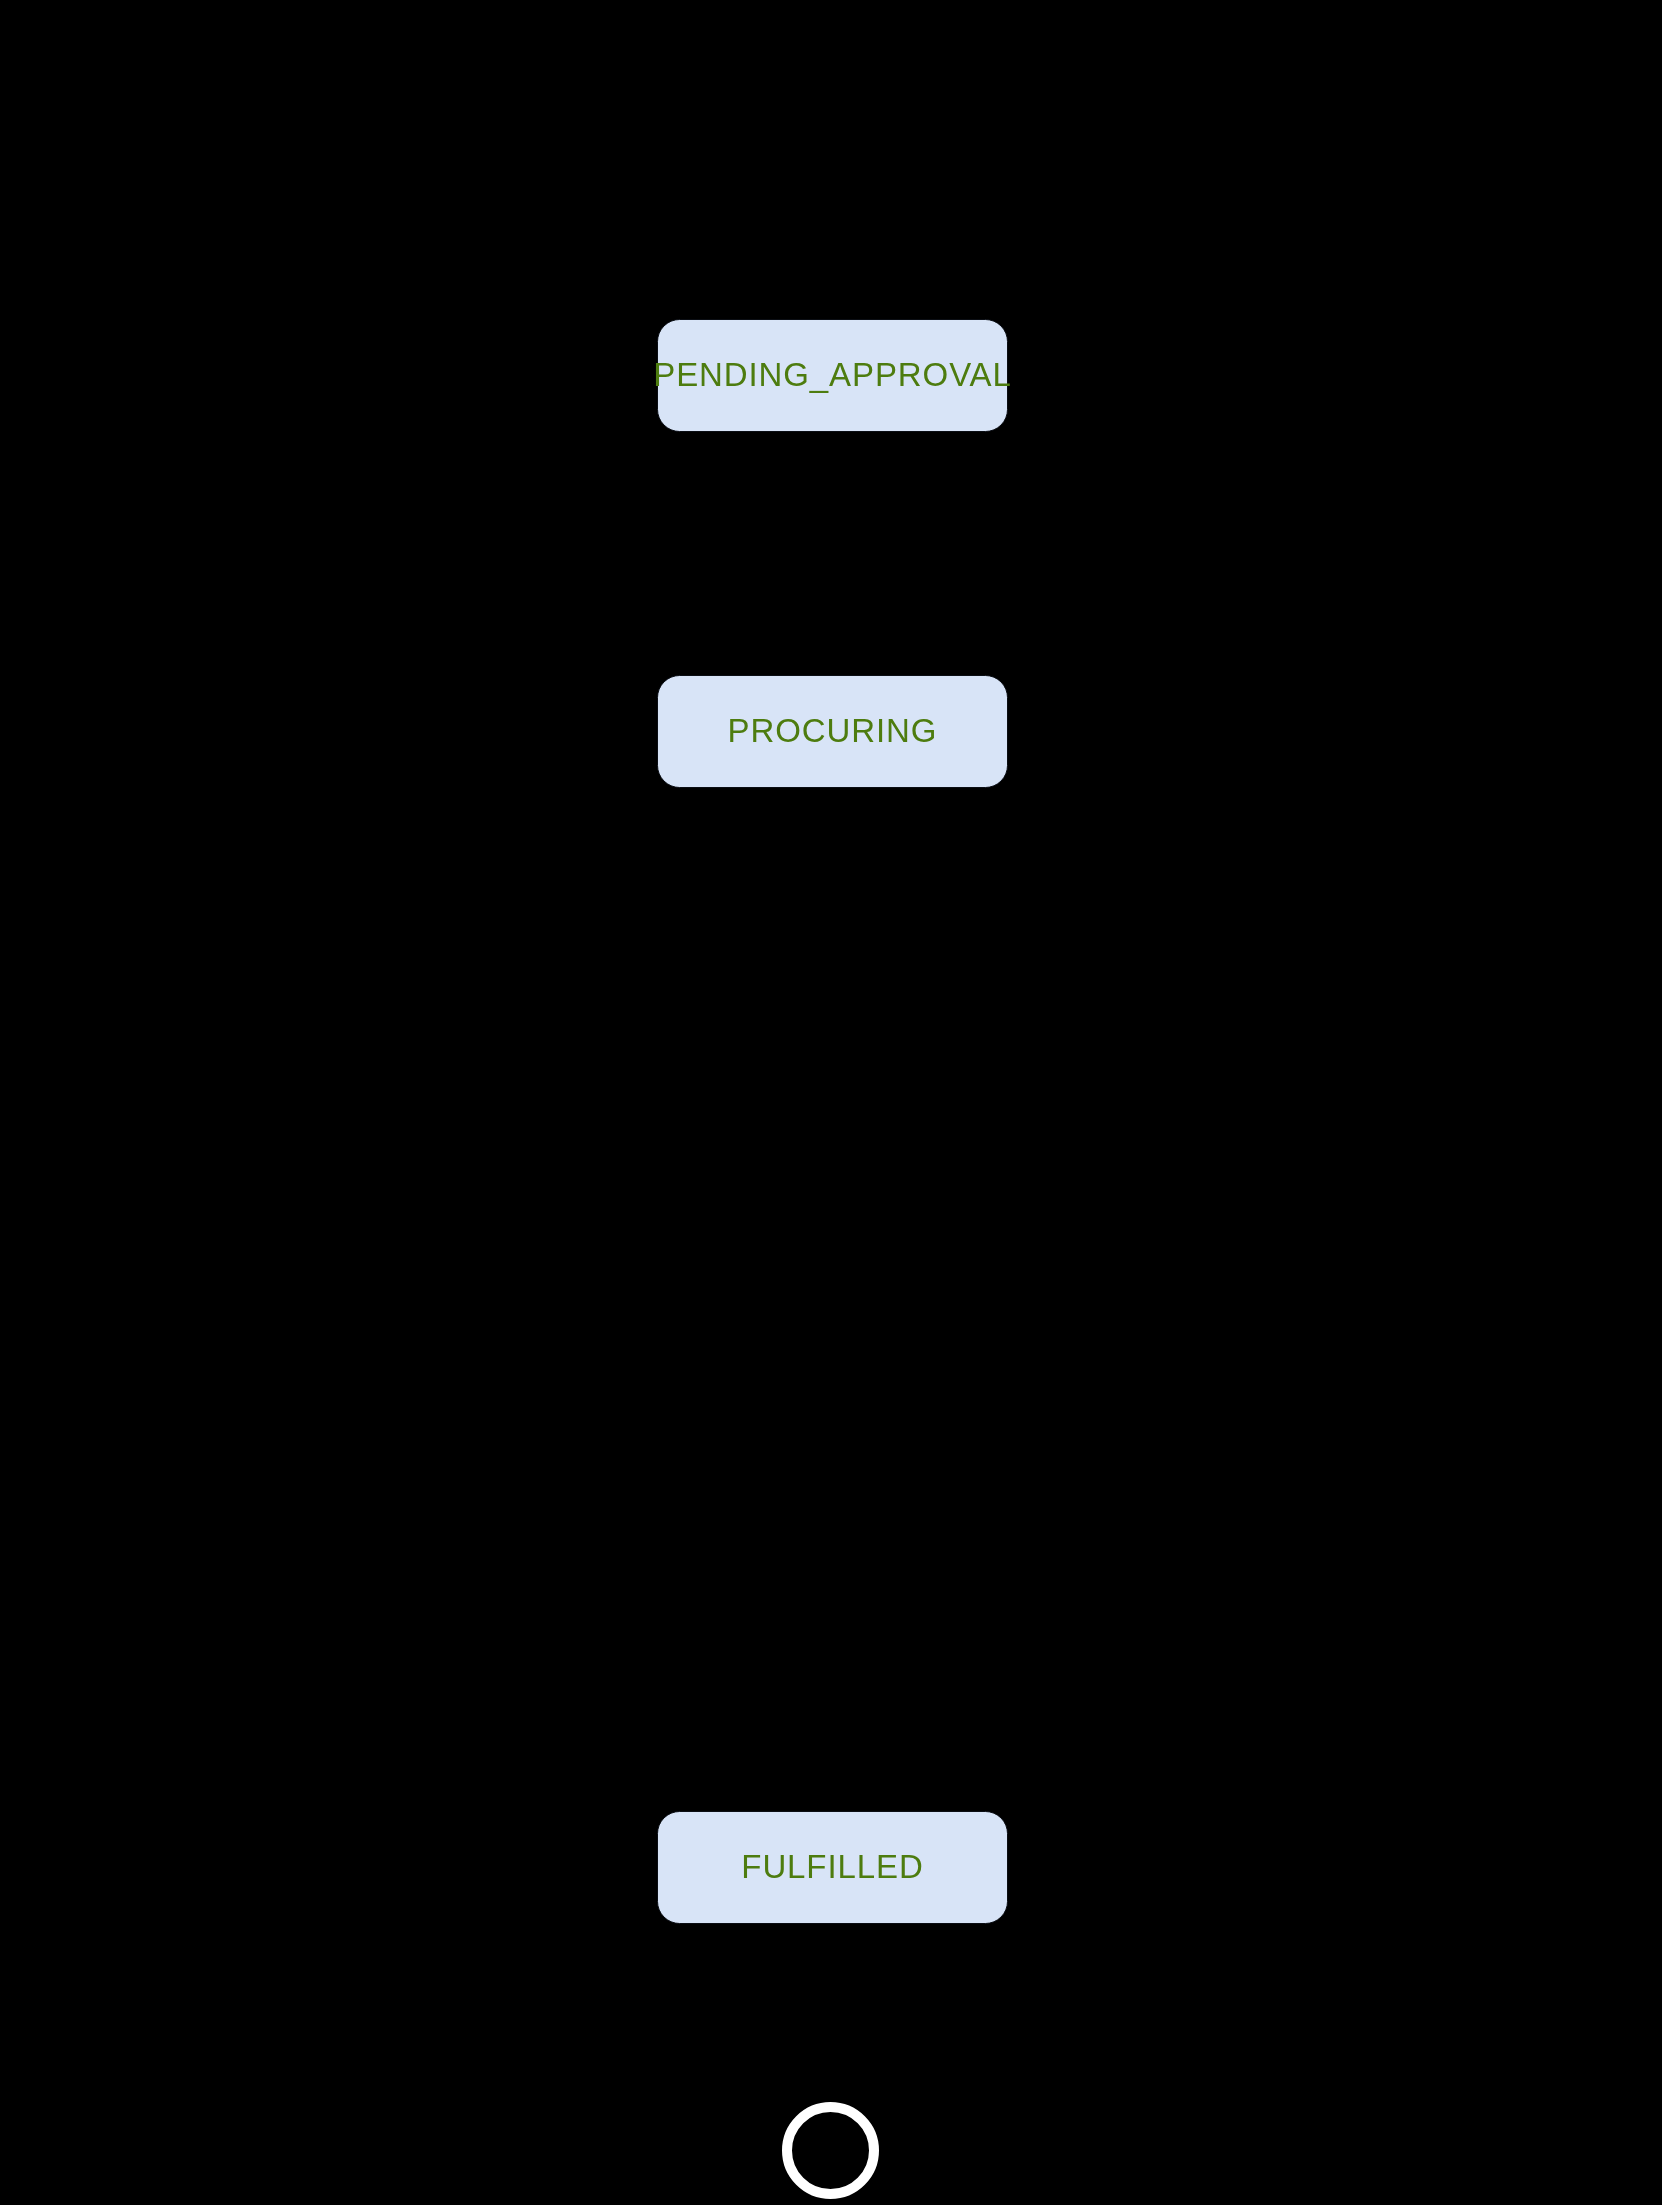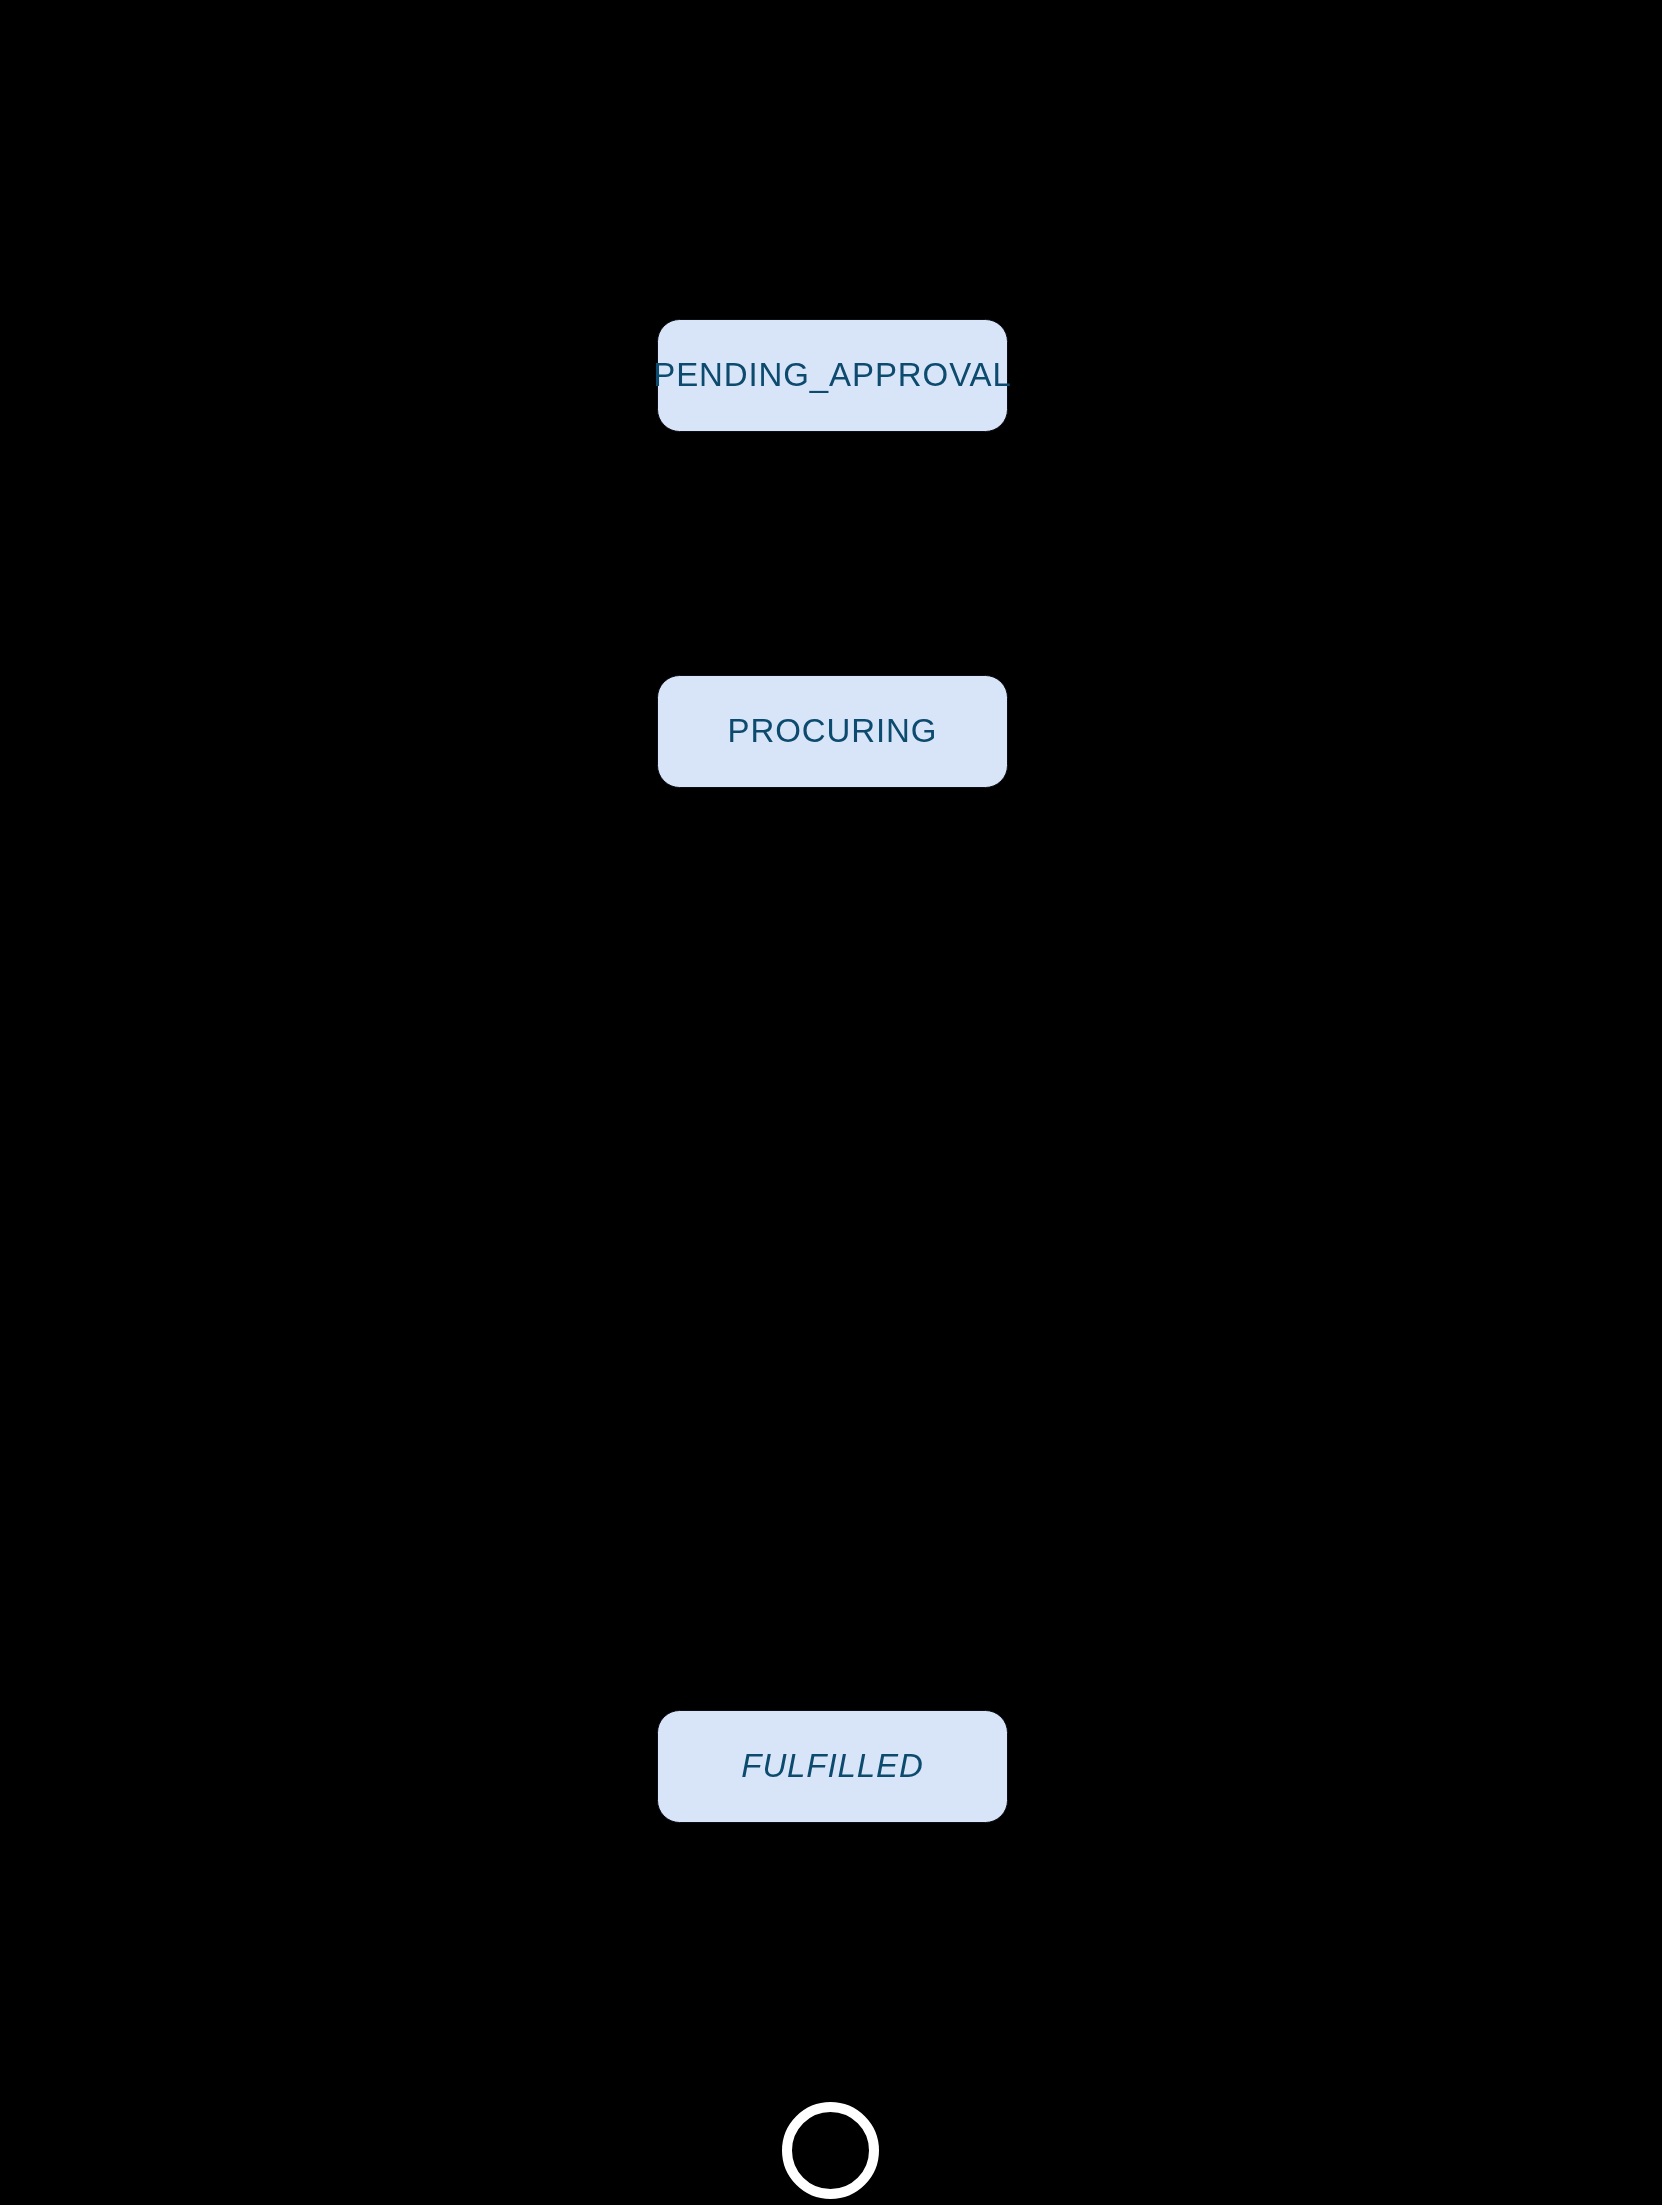--- a/index.html
+++ b/index.html
@@ -27,32 +27,32 @@
     height: 113px;
     box-sizing: border-box;
     background: #d8e4f7;
     border: 1.2px solid #0b0e14;
     border-radius: 22.6px;
     display: flex;
     align-items: center;
     justify-content: center;
   }
   .state-node .state-label {
-    color: #0c4a6e;
+    color: #4d7c0f;
     font-size: 33px;
     letter-spacing: 0.9px;
     white-space: nowrap;
     transform: translateY(-1.2px);
     text-align: center;
   }
   .n0 { top: 319px; }
   .n1 { top: 675px; }
   .n2 { top: 1033px; }
   .n3 { top: 1390px; }
-  .n4 { top: 1710px; font-style: italic; }
+  .n4 { top: 1811px; }
   .end-state {
     position: absolute;
     left: 782px;
     top: 2102px;
     width: 97px;
     height: 97px;
     box-sizing: border-box;
     border: 10.7px solid #ffffff;
     border-radius: 50%;
     background: #000000;

